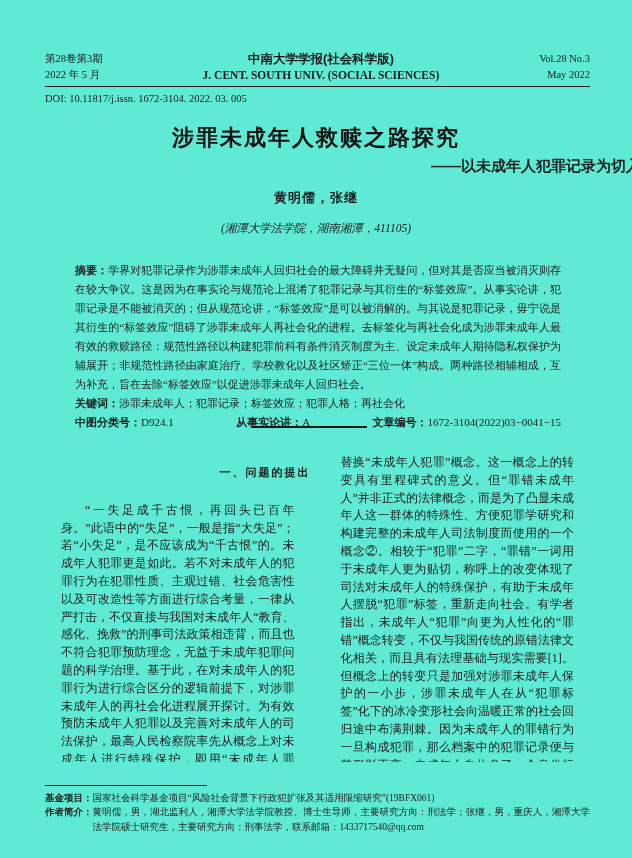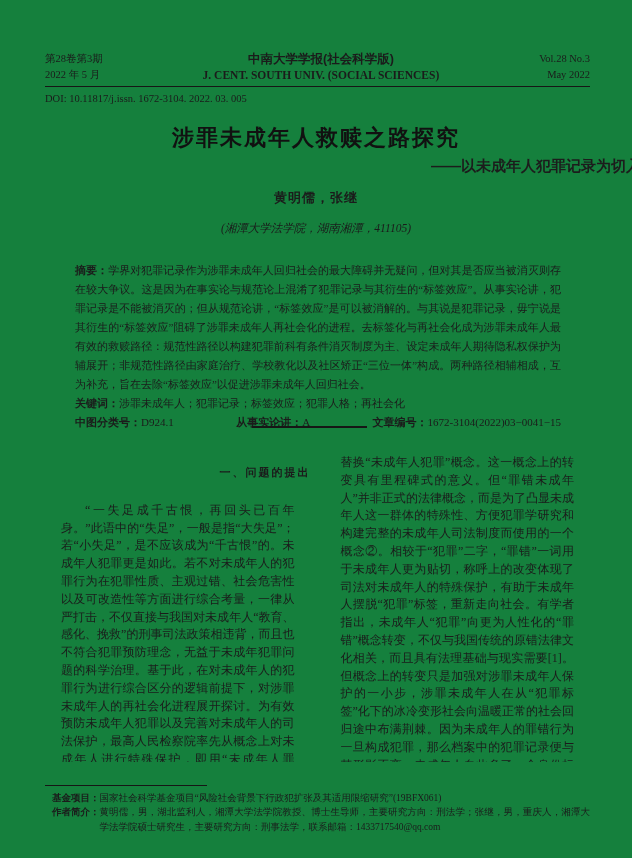--- a/index.html
+++ b/index.html
@@ -1,20 +1,20 @@
 <!DOCTYPE html>
 <html><head>
 <meta charset="utf-8">
 <style>
   html,body{margin:0;padding:0;background:#e8e8e8;}
   .page{
     position:relative;
     width:632px;height:858px;
     margin:0 auto;
-    background:#15803d;
+    background:#5eead4;
     overflow:hidden;
     color:#1b1b1b;
     font-family:"Liberation Serif", serif;
   }
   
   .header{
     position:absolute;top:51px;left:45px;right:42px;
     display:flex;justify-content:space-between;align-items:flex-end;
     padding-bottom:3px;border-bottom:1.8px solid #161616;
   }
@@ -47,21 +47,21 @@
   .col{flex:1 1 0;font-size:12px;line-height:17.8px;text-align:justify;}
   .col h3{margin:26px 0 20px;text-align:right;
     font-family:"Liberation Sans",sans-serif;font-weight:bold;font-size:11px;letter-spacing:2px;}
   .col p{margin:16px;}
   .indent{text-indent:2em;}
   
   .footnote{position:absolute;left:45px;right:42px;bottom:24px;
     font-size:9.5px;line-height:14.5px;text-align:justify;}
   .fn-rule{width:162px;height:1px;background:#161616;margin-bottom:5px;}
   .footnote b{font-family:"Liberation Sans",sans-serif;font-weight:bold;}
-  .fn-flex{display:flex;margin-left:7px;}
+  .fn-flex{display:flex;}
   .fn-lbl{flex:0 0 auto;white-space:nowrap;}
   .fn-text{flex:1 1 auto;}
 </style>
 </head>
 <body>
 
 <div class="page">
 
   <div class="header">
     <div class="h-left">

